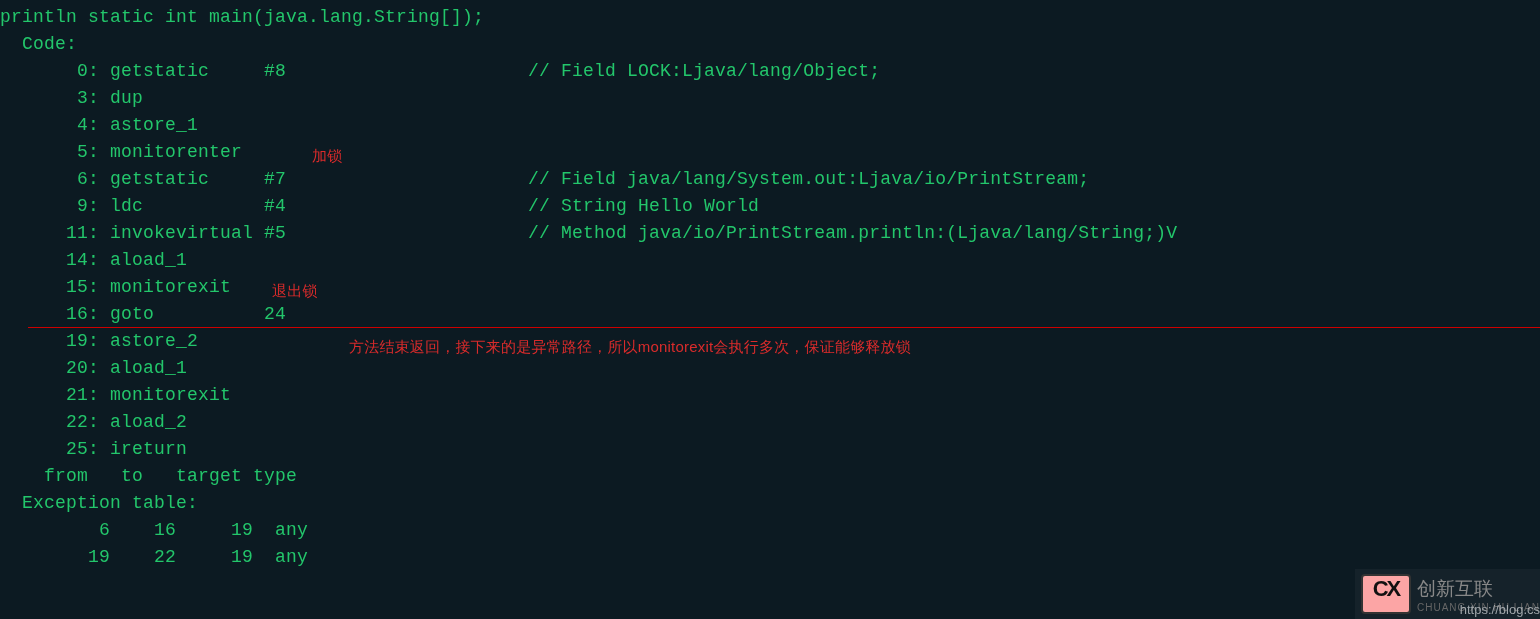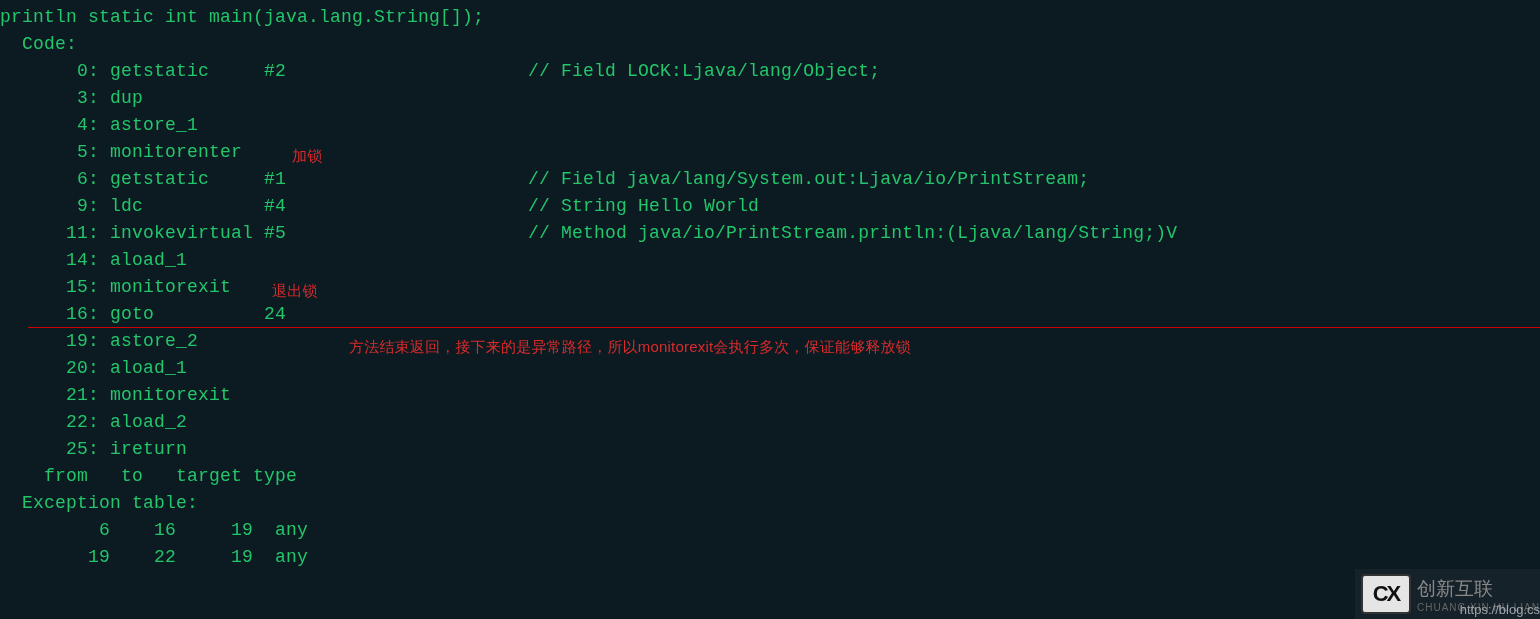--- a/index.html
+++ b/index.html
@@ -48,23 +48,23 @@
     display: flex;
     align-items: center;
     background: rgba(255,255,255,0.04);
     padding-left: 6px;
   }
   .watermark .logo {
     width: 46px;
     height: 36px;
     border: 2px solid #333;
     border-radius: 4px;
-    background: #e5e5e5;
+    background: #fca5a5;
     display: flex;
-    align-items: center;
+    align-items: flex-start;
     justify-content: center;
     margin-right: 6px;
   }
   .watermark .logo span {
     font-family: Arial, sans-serif;
     font-weight: 900;
     font-size: 22px;
     color: #111;
     letter-spacing: -2px;
   }
@@ -86,25 +86,25 @@
     opacity: 0.85;
   }
 </style>
 </head>
 <body>
 
 <div class="viewport">
   <div class="line">println static int main(java.lang.String[]);</div>
   <div class="line">  <span>Code:</span></div>
   <div id="code-lines">
-      <div class="line">       0: getstatic     #2                      // Field LOCK:Ljava/lang/Object;</div>
+      <div class="line">       0: getstatic     #8                      // Field LOCK:Ljava/lang/Object;</div>
       <div class="line">       3: dup                             </div>
       <div class="line">       4: astore_1                        </div>
-      <div class="line">       5: monitorenter                    <span class="annot" style="left: 292px; top: 3px;">加锁</span></div>
-      <div class="line">       6: getstatic     #1                      // Field java/lang/System.out:Ljava/io/PrintStream;</div>
+      <div class="line">       5: monitorenter                    <span class="annot" style="left: 312px; top: 3px;">加锁</span></div>
+      <div class="line">       6: getstatic     #7                      // Field java/lang/System.out:Ljava/io/PrintStream;</div>
       <div class="line">       9: ldc           #4                      // String Hello World</div>
       <div class="line">      11: invokevirtual #5                      // Method java/io/PrintStream.println:(Ljava/lang/String;)V</div>
       <div class="line">      14: aload_1                         </div>
       <div class="line">      15: monitorexit                     <span class="annot" style="left: 272px; top: 3px;">退出锁</span></div>
       <div class="line">      16: goto          24                </div>
       <div class="line">      19: astore_2                        <span class="annot" style="left: 349px; top: 5px;">方法结束返回，接下来的是异常路径，所以monitorexit会执行多次，保证能够释放锁</span></div>
       <div class="line">      20: aload_1                         </div>
       <div class="line">      21: monitorexit                     </div>
       <div class="line">      22: aload_2                         </div>
       <div class="line">      25: ireturn                         </div>

